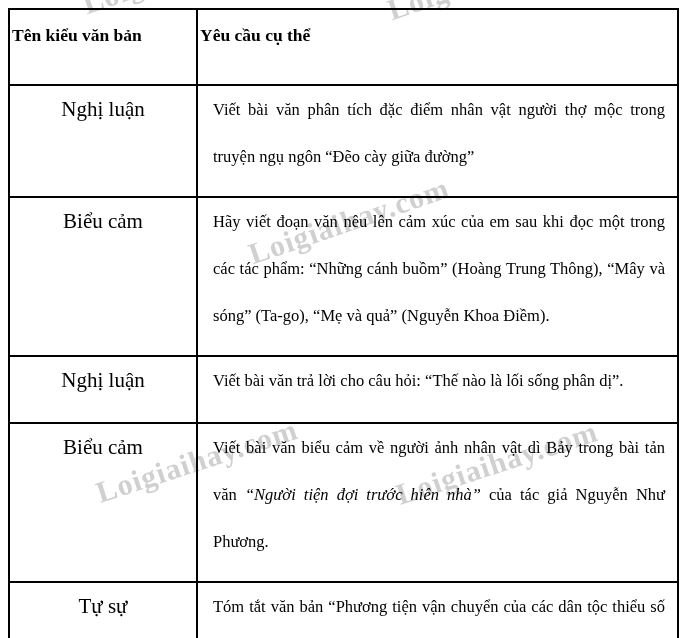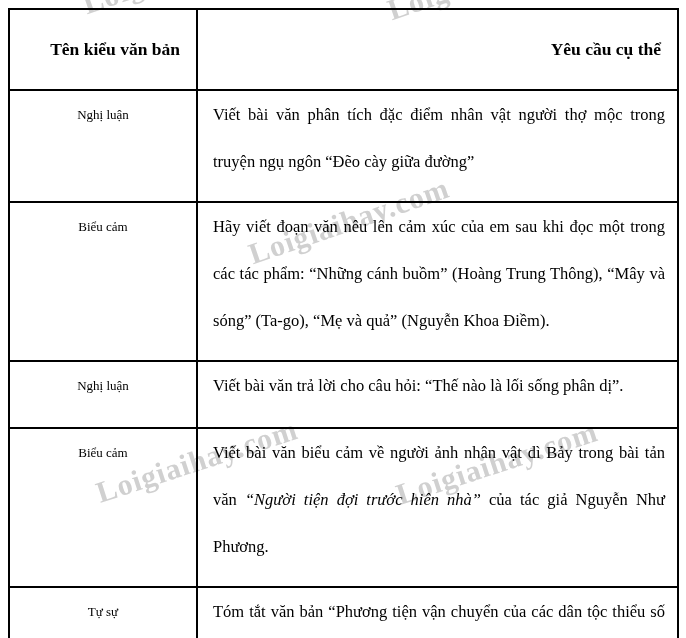--- a/index.html
+++ b/index.html
@@ -51,27 +51,27 @@
     background: transparent;
   }
   .doc-table th, .doc-table td {
     border: 2px solid #000000;
     vertical-align: top;
     background: transparent;
   }
   .doc-table th {
     font-size: 17.5px;
     font-weight: bold;
-    text-align: right;
+    text-align: left;
     line-height: 47px;
-    padding: 16px;
+    padding: 2px;
   }
   td.type-cell {
     text-align: center;
-    font-size: 13px;
+    font-size: 21px;
     line-height: 47px;
     padding: 0 4px;
   }
   td.req-cell {
     font-size: 16.5px;
     line-height: 47px;
     text-align: justify;
     padding: 0 12px 16px 15px;
   }
   td.req-cell .italic { font-style: italic; }

